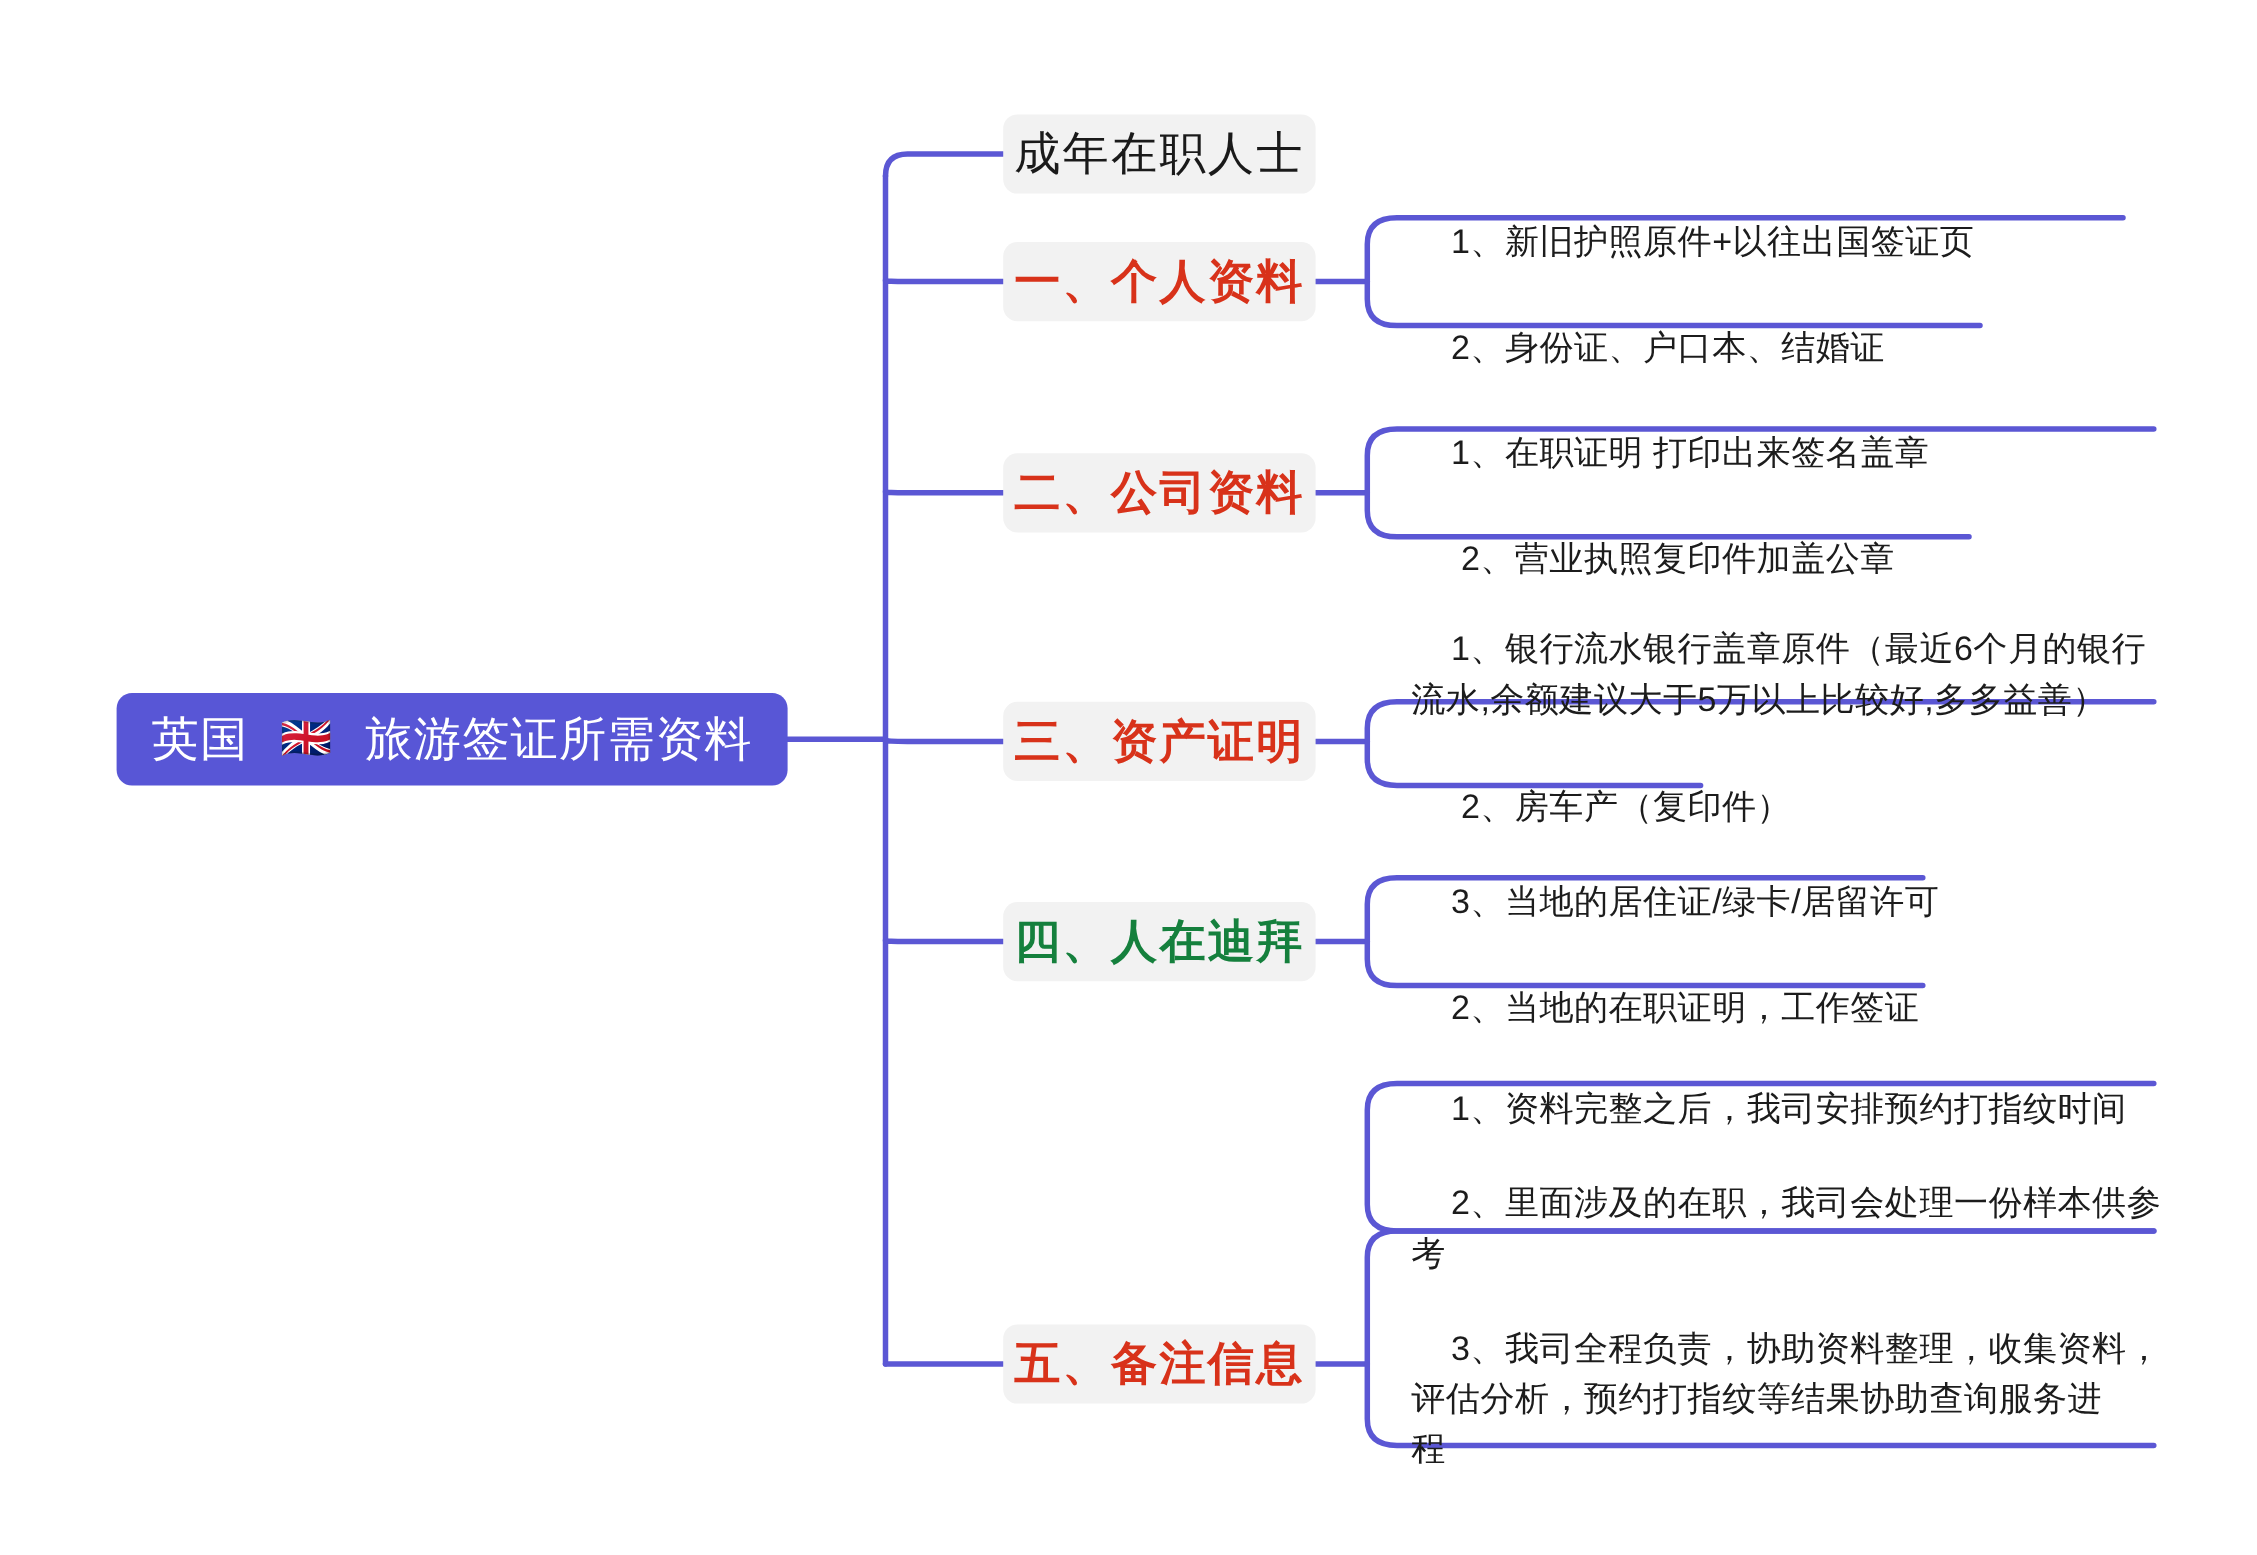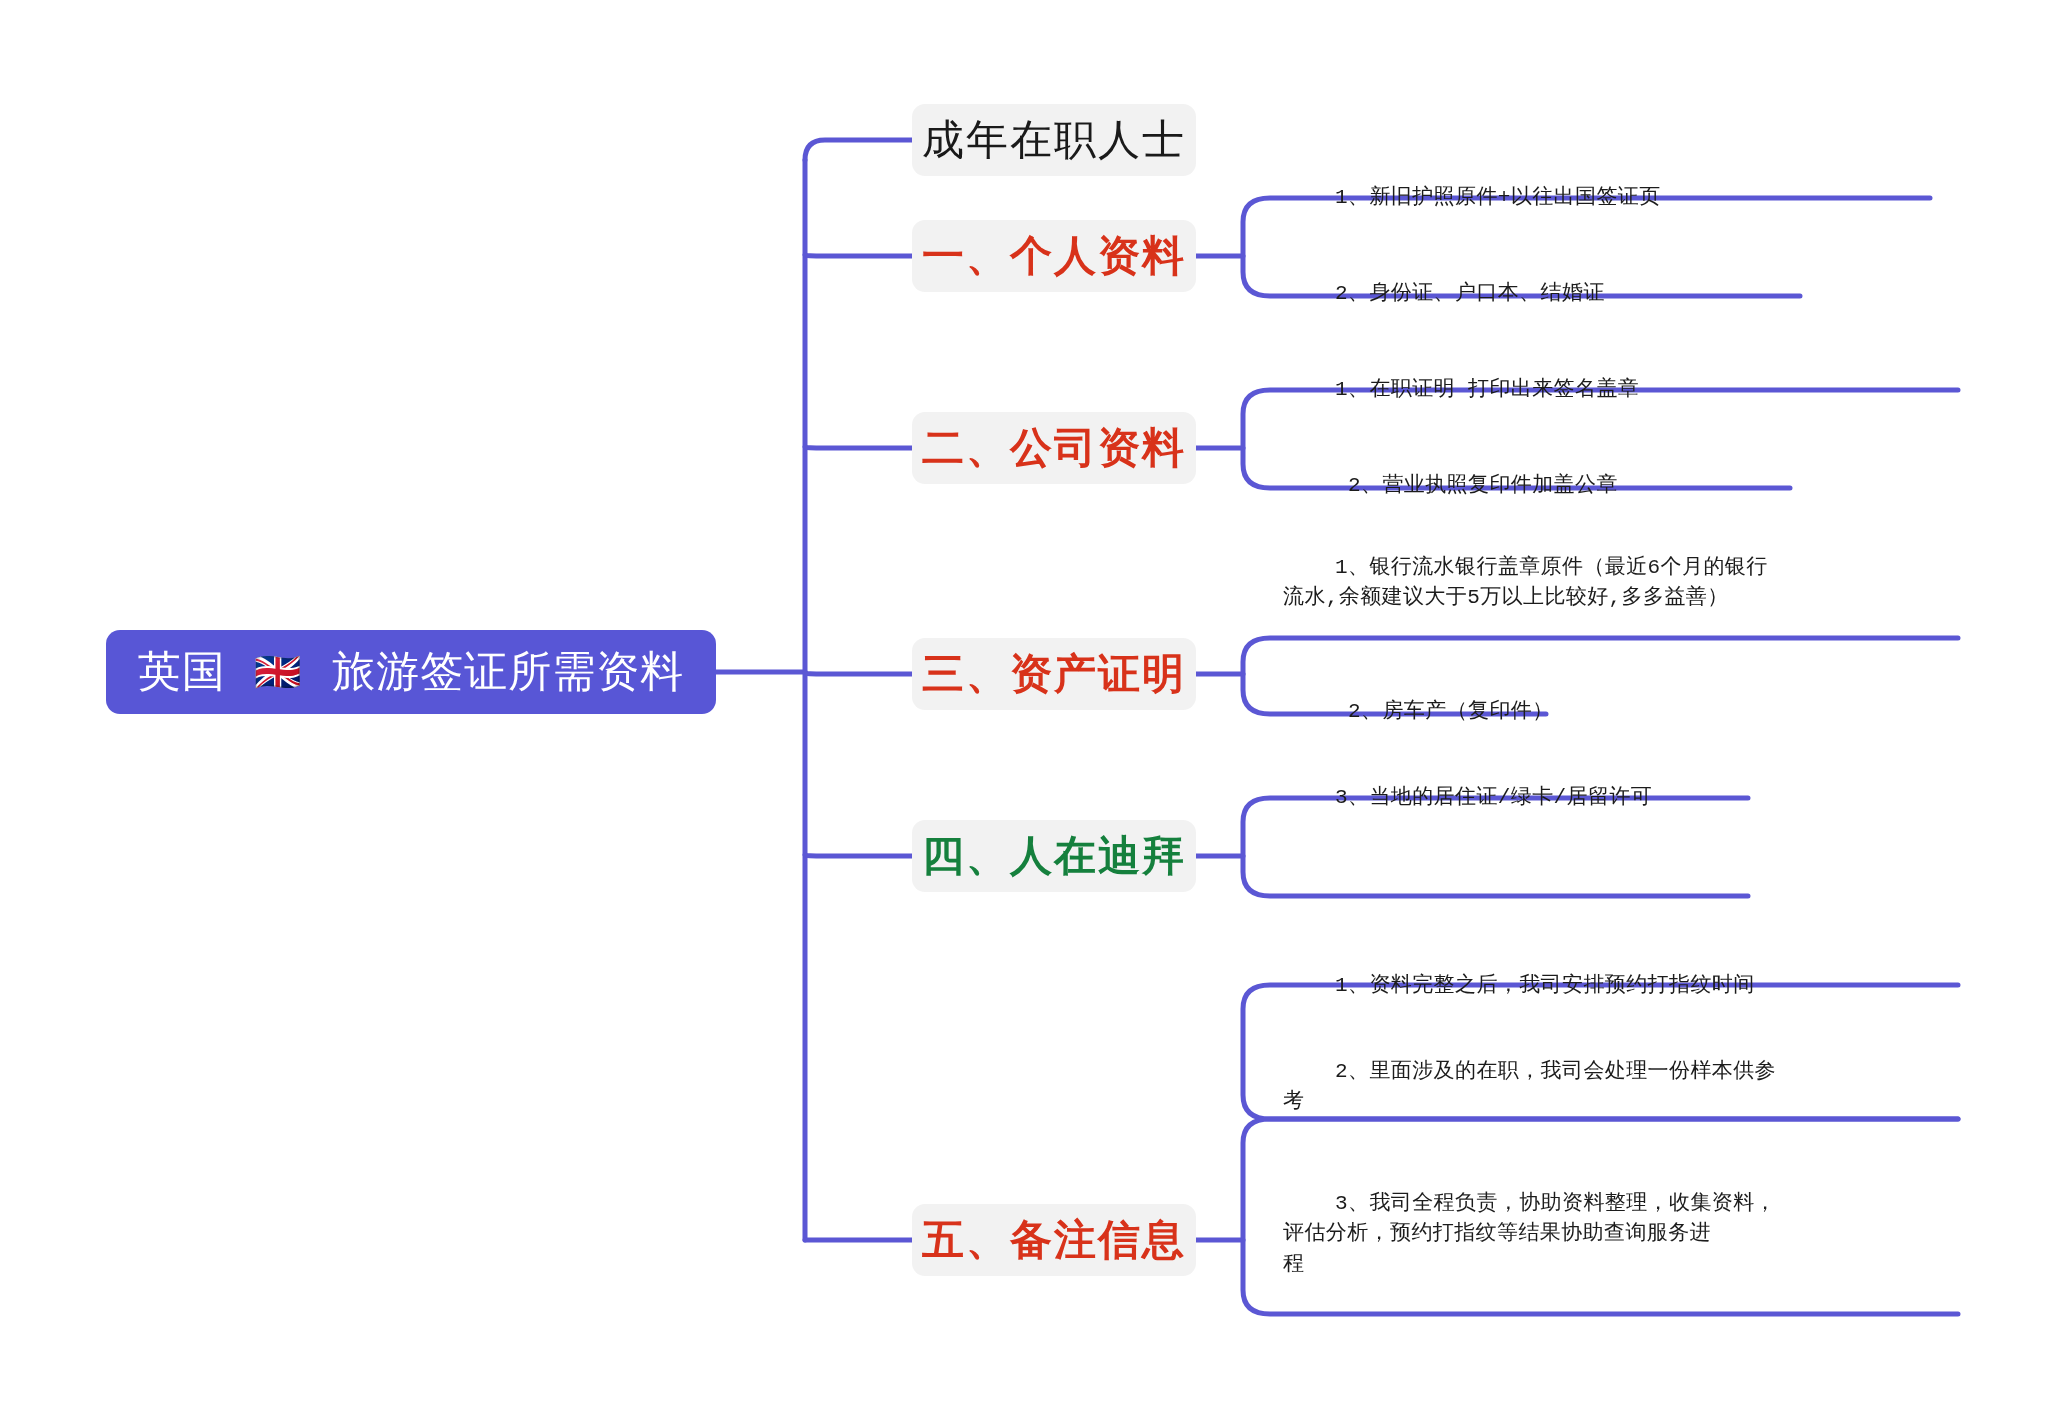--- a/index.html
+++ b/index.html
@@ -56,26 +56,25 @@
     font-size: 42px;
     padding: 0 22px;
   }
   .cat-node.plain { color: #1a1a1a; font-weight: 400; letter-spacing: 2px; }
   .cat-node.accent { color: #d8321a; font-weight: 700; letter-spacing: 2px; }
 
   
   .leaf {
     position: absolute;
     color: #1c1c1c;
-    font-size: 21px;
+    font-size: 31px;
     line-height: 1.46;
     letter-spacing: 0.4px;
     white-space: pre-wrap;
     padding-bottom: 5px;
-    font-family: Liberation Mono, monospace;
   }
 </style>
 </head>
 <body>
 
 <div id="canvas" style="background: rgb(255, 255, 255);">
 
   <svg id="wires" viewBox="0 0 2052 1414" xmlns="http://www.w3.org/2000/svg">
     <g fill="none" stroke="#5b57d4" stroke-width="5" stroke-linecap="round" stroke-linejoin="round">
 
@@ -158,20 +157,23 @@
     <span>1、银行流水银行盖章原件（最近6个月的银行
 流水,余额建议大于5万以上比较好,多多益善）</span>
   </div>
   <div class="leaf" style="left: 1283px; top: 666px; color: rgb(28, 28, 28);">
     <span> 2、房车产（复印件）</span>
   </div>
 
   <div class="leaf" style="left: 1283px; top: 752px; color: rgb(28, 28, 28);">
     <span>3、当地的居住证/绿卡/居留许可</span>
   </div>
+  <div class="leaf" style="left: 1283px; top: 848px; color: rgb(28, 28, 28);">
+    <span>2、当地的在职证明，工作签证</span>
+  </div>
 
   <div class="leaf" style="left: 1283px; top: 940px; color: rgb(28, 28, 28);">
     <span>1、资料完整之后，我司安排预约打指纹时间</span>
   </div>
   <div class="leaf" style="left: 1283px; top: 1026px; color: rgb(28, 28, 28);">
     <span>2、里面涉及的在职，我司会处理一份样本供参
 考</span>
   </div>
   <div class="leaf" style="left: 1283px; top: 1158px; color: rgb(28, 28, 28);">
     <span>3、我司全程负责，协助资料整理，收集资料，

